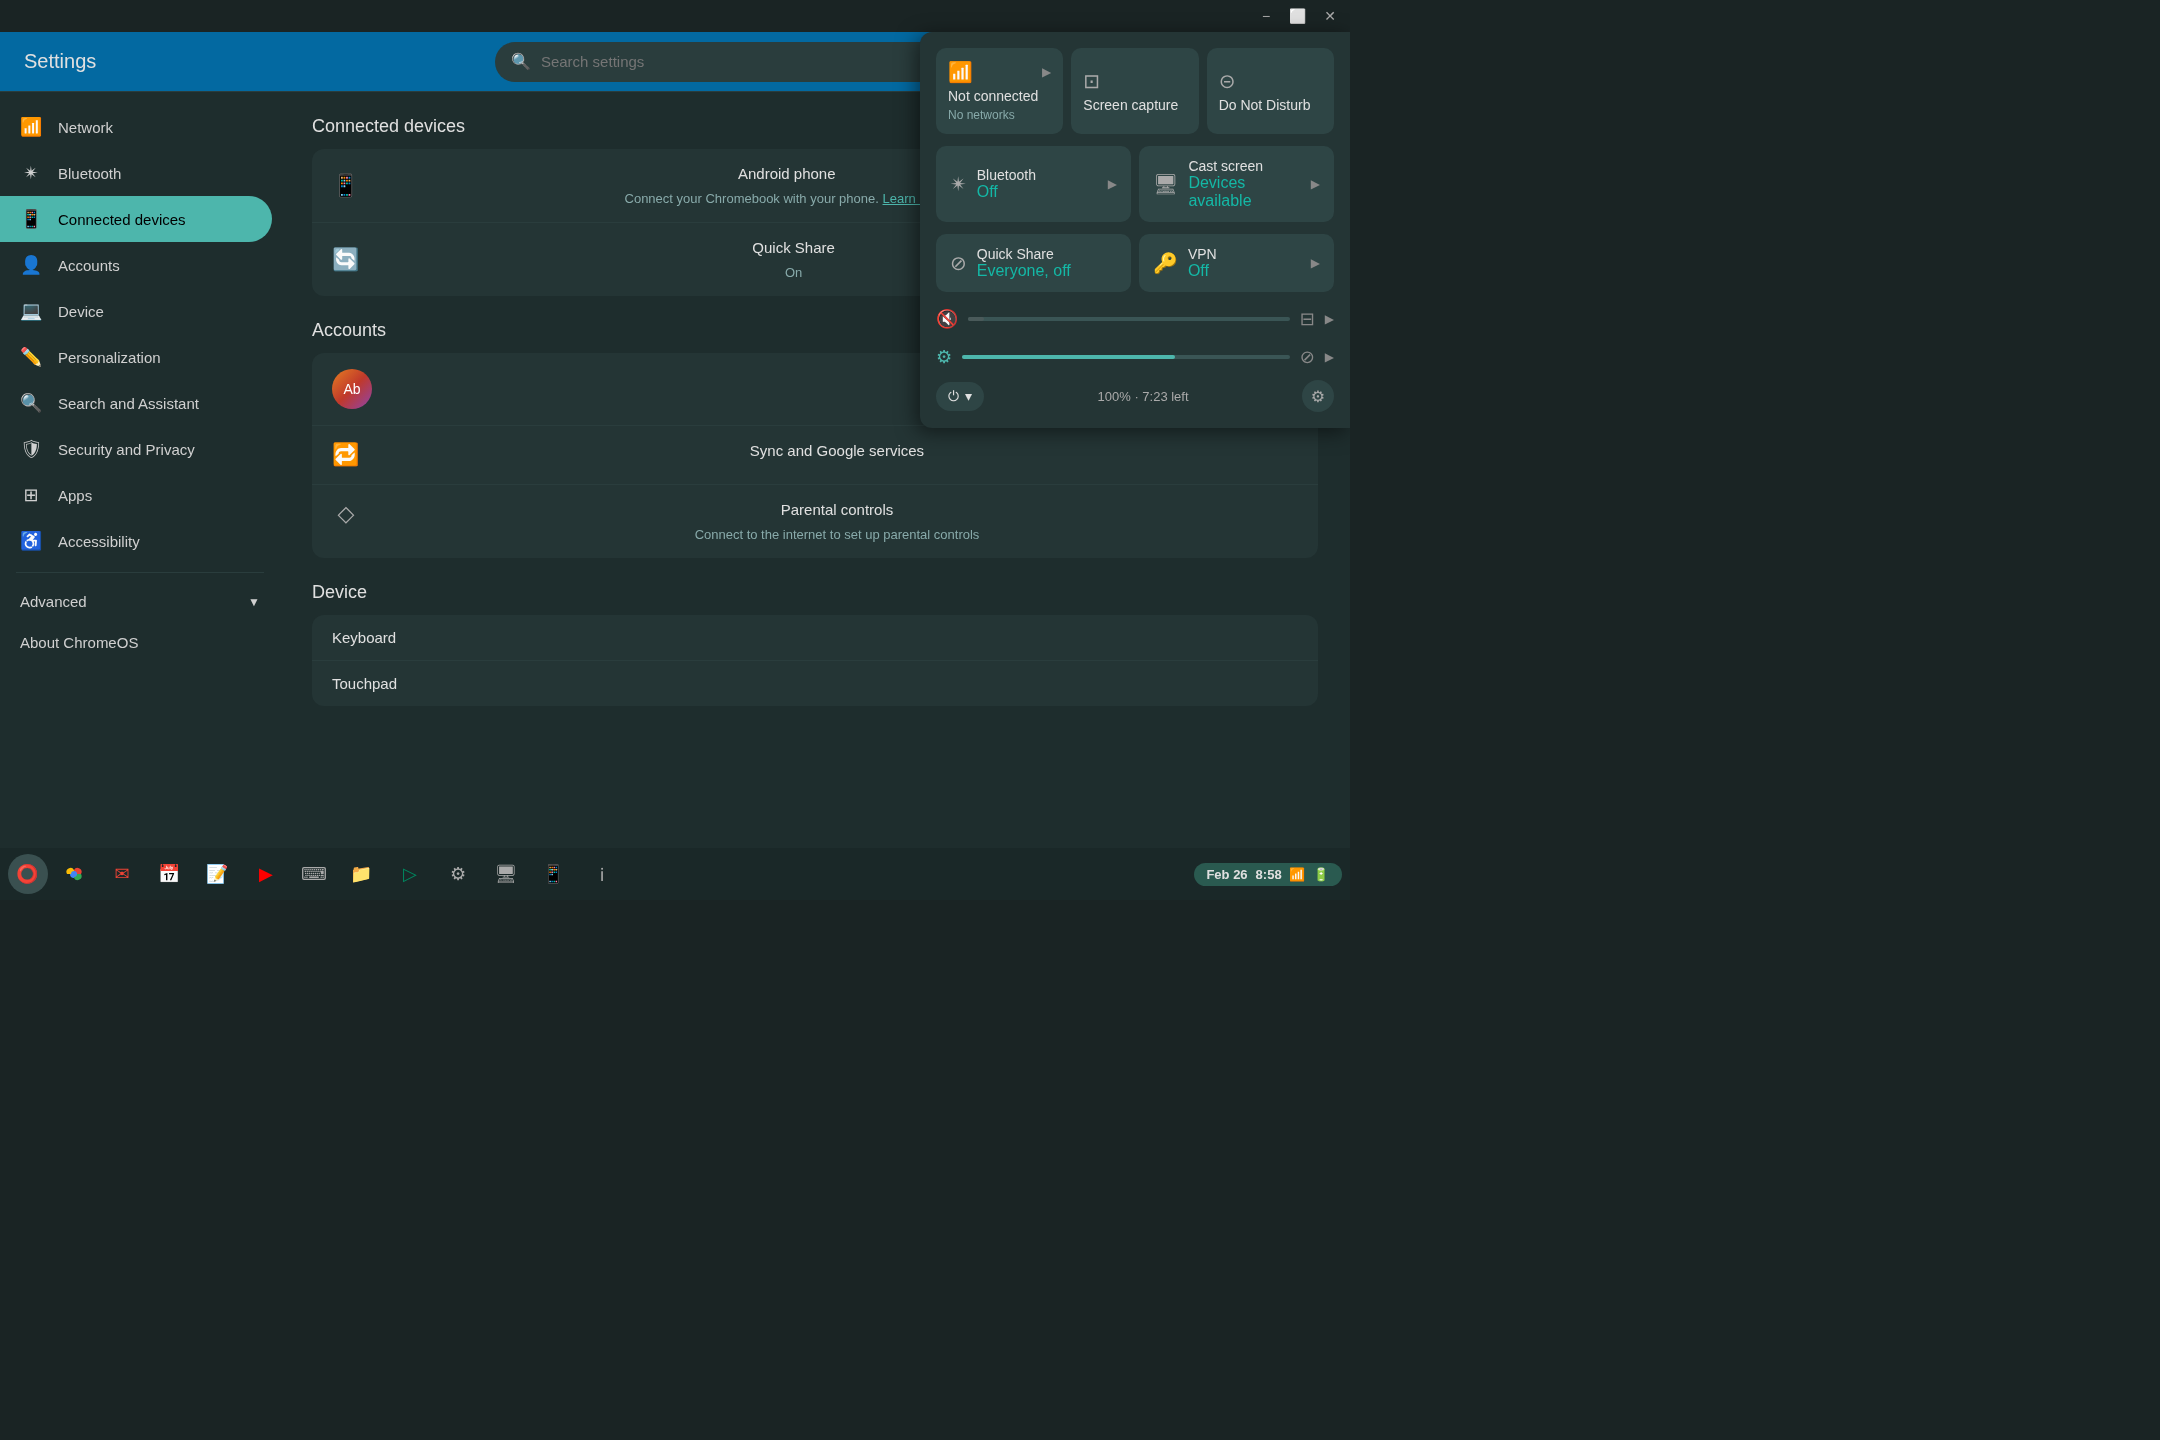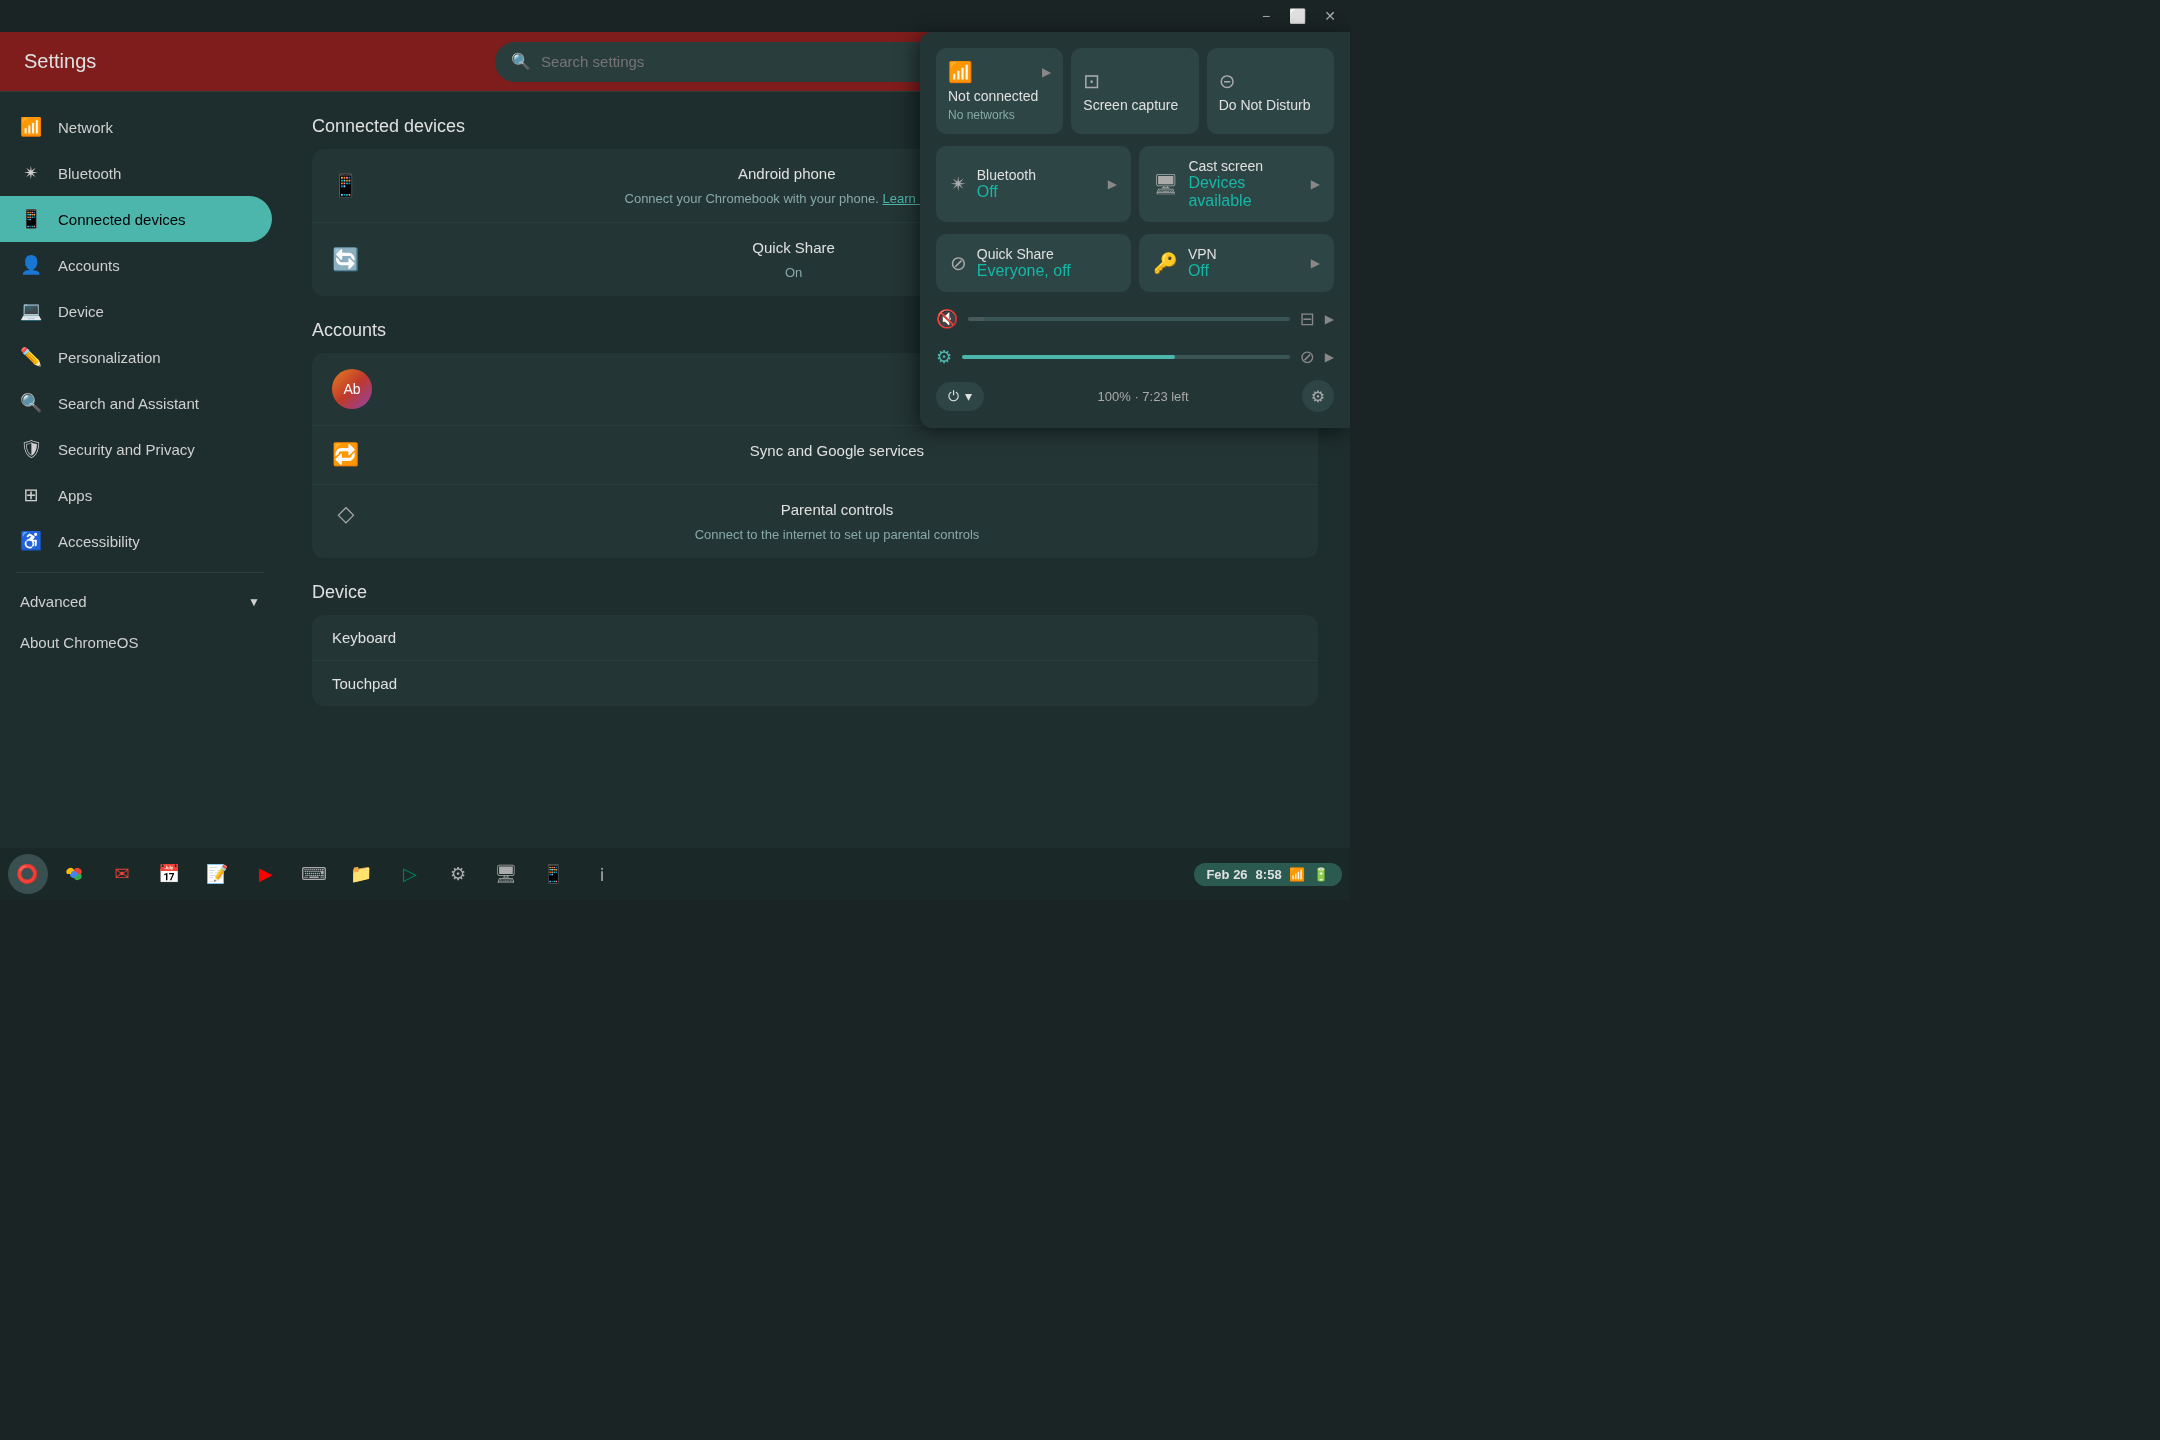--- a/index.html
+++ b/index.html
@@ -38,21 +38,21 @@
       position: absolute;
       top: 32px; left: 0; right: 0; bottom: 52px;
       background: #1e2d2d;
       display: flex;
       flex-direction: column;
     }
 
     
     .settings-header {
       height: 60px;
-      background: #7f1d1d;
+      background: #0369a1;
       display: flex;
       align-items: center;
       padding: 0 24px;
       gap: 20px;
       border-bottom: 1px solid #2a3d3d;
     }
     .settings-title {
       font-size: 20px;
       font-weight: 400;
       color: #e0e0e0;

